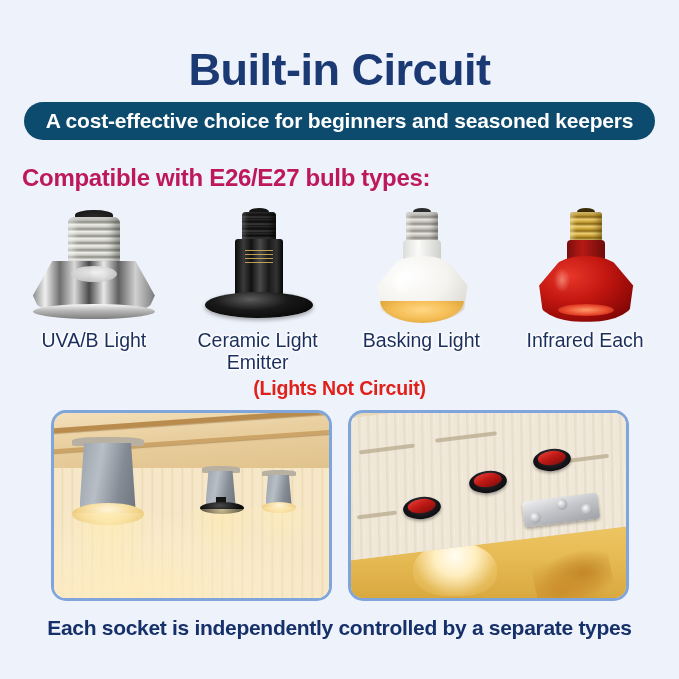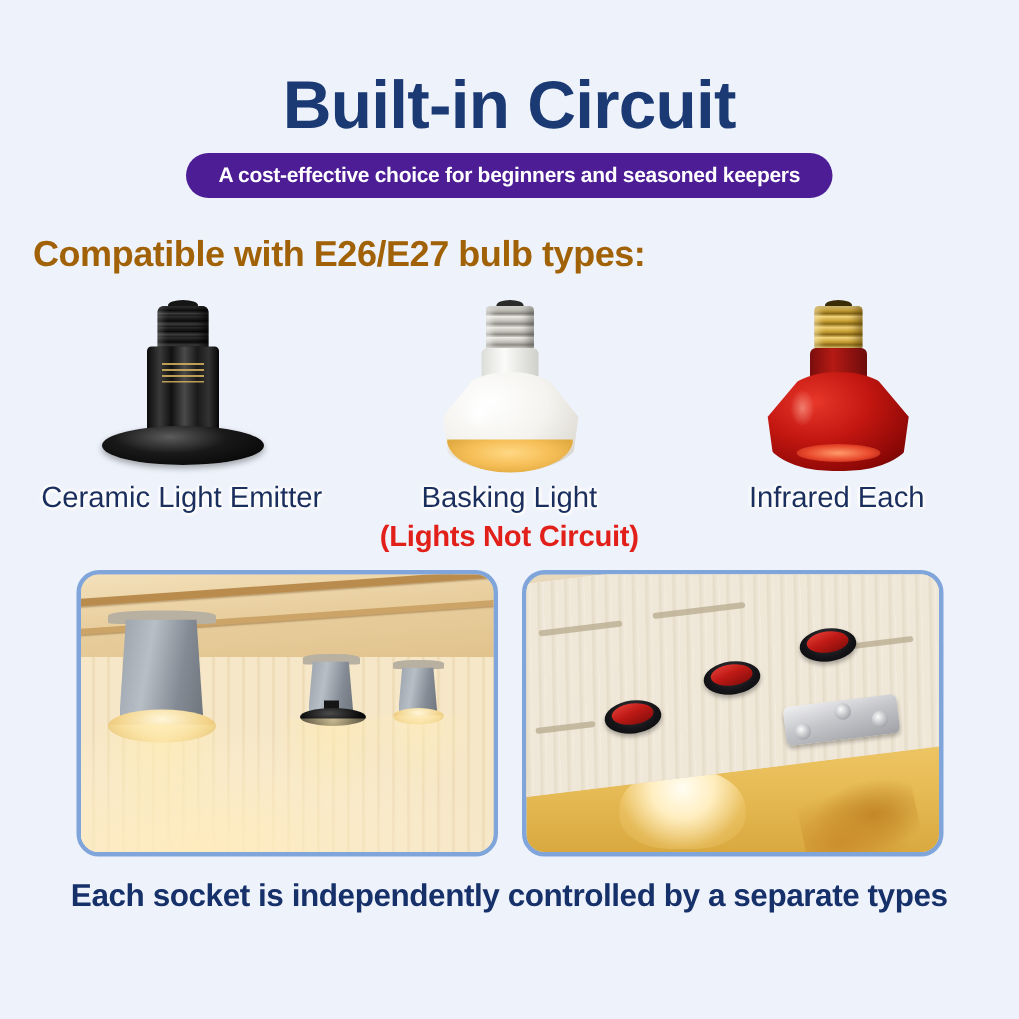--- a/index.html
+++ b/index.html
@@ -26,33 +26,33 @@
     line-height: 1.15;
     margin-top: 28px;
   }
 
   .pill-wrap {
     display: flex;
     justify-content: center;
     margin-top: 6px;
   }
   .pill {
-    background: #4c1d95;
+    background: #0c4a6e;
     color: #ffffff;
-    font-size: 14px;
+    font-size: 21px;
     font-weight: bold;
     border-radius: 999px;
     padding: 7px 22px 8px 22px;
     letter-spacing: -0.2px;
     white-space: nowrap;
     line-height: 1.1;
   }
 
   .section-heading {
-    color: #a16207;
+    color: #be185d;
     font-size: 24px;
     font-weight: bold;
     margin: 24px 0 0 22px;
     letter-spacing: -0.3px;
   }
 
   
   .bulb-row {
     display: flex;
     margin-top: 12px;
@@ -430,20 +430,30 @@
 <div class="title">Built-in Circuit</div>
 
 <div class="pill-wrap">
   <div class="pill">A cost-effective choice for beginners and seasoned keepers</div>
 </div>
 
 <div class="section-heading">Compatible with E26/E27 bulb types:</div>
 
 <div class="bulb-row">
 
+  <div class="bulb-cell">
+    <div class="bulb-art">
+      <div class="uv-base"></div>
+      <div class="uv-screw"></div>
+      <div class="uv-cone"></div>
+      <div class="uv-glass"></div>
+      <div class="uv-cone-lip"></div>
+    </div>
+    <div class="bulb-label">UVA/B Light</div>
+  </div>
 
   <div class="bulb-cell">
     <div class="bulb-art">
       <div class="ce-screw-top"></div>
       <div class="ce-screw"></div>
       <div class="ce-body"></div>
       <div class="ce-gold"></div>
       <div class="ce-disc"></div>
     </div>
     <div class="bulb-label">Ceramic Light Emitter</div>

